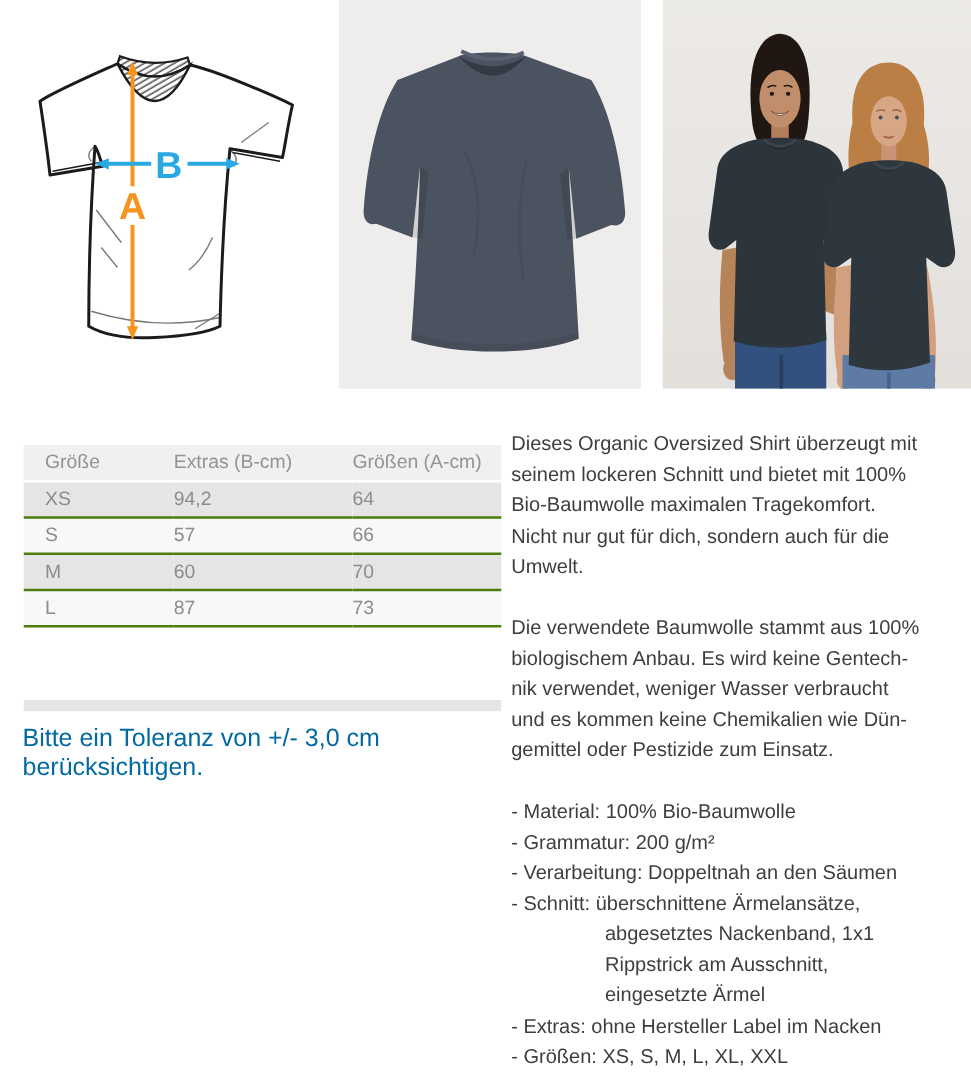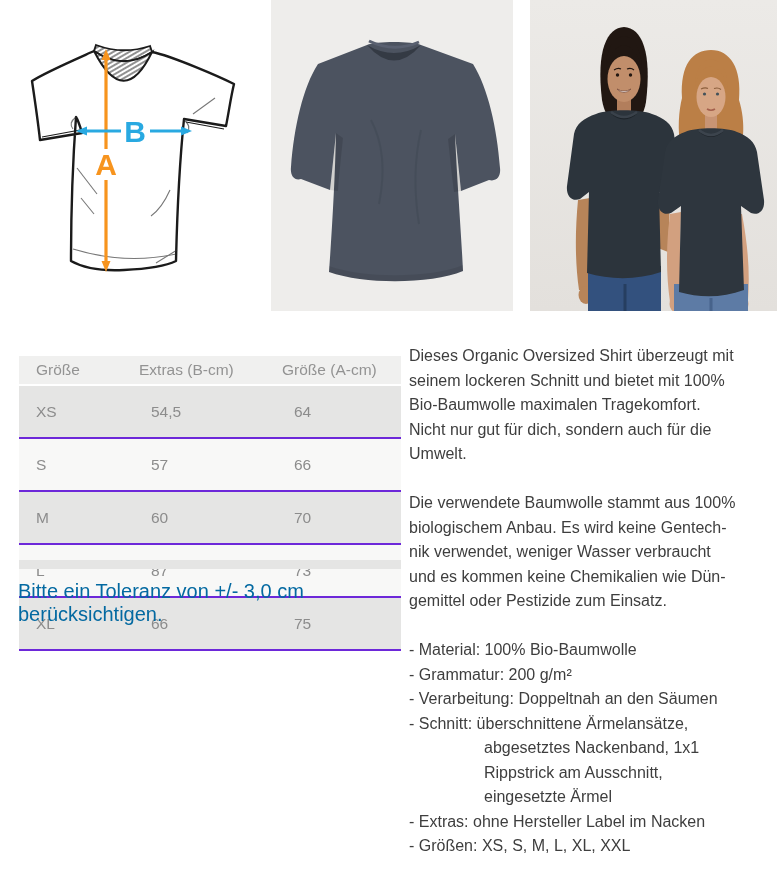--- a/index.html
+++ b/index.html
@@ -18,21 +18,21 @@
   
   .size-table{
     position:absolute;left:19px;top:356px;width:382px;
     border-collapse:collapse;table-layout:fixed;
     font-size:15.5px;color:#8c8c8c;
   }
   .size-table th{
     font-weight:400;color:#939393;background:#f0f0ef;
     height:28px;text-align:left;padding:0;border-bottom:2px solid #fff;
   }
-  .size-table td{height:27px;padding:12px;border-bottom:2px solid #6d28d9;}
+  .size-table td{height:27px;padding:0;border-bottom:2px solid #4d7c0f;}
   .size-table th:first-child,.size-table td:first-child{padding-left:17px;}
   .size-table tbody tr:nth-child(odd) td{background:#e5e5e4;}
   .size-table tbody tr:nth-child(even) td{background:#f8f8f7;}
   .table-strip{left:19px;top:560px;width:382px;height:9px;background:#e5e5e4;}
 
   .tolerance{left:18px;top:580px;width:390px;font-size:20px;color:#0369a1;}
 
   
   .desc-col{left:409px;top:344px;width:372px;}
   .para{margin:0 0 24.5px 0;font-size:16px;line-height:24.5px;color:#3e3e3e;white-space:pre-line;}
@@ -181,48 +181,43 @@
 <table class="size-table">
   <colgroup>
       <col style="width:120px">
       <col style="width:143px">
       <col>
     </colgroup>
   <thead>
     <tr>
       <th>Größe</th>
       <th>Extras (B-cm)</th>
-      <th>Größe (A-cm)</th>
+      <th>Größen (A-cm)</th>
     </tr>
   </thead>
   <tbody>
     <tr>
       <td>XS</td>
-      <td>54,5</td>
+      <td>94,2</td>
       <td>64</td>
     </tr>
     <tr>
       <td>S</td>
       <td>57</td>
       <td>66</td>
     </tr>
     <tr>
       <td>M</td>
       <td>60</td>
       <td>70</td>
     </tr>
     <tr>
       <td>L</td>
       <td>87</td>
       <td>73</td>
-    </tr>
-    <tr>
-      <td>XL</td>
-      <td>66</td>
-      <td>75</td>
     </tr>
   </tbody>
 </table>
 <div class="abs table-strip"></div>
 
 <div class="abs tolerance">Bitte ein Toleranz von +/- 3,0 cm berücksichtigen.</div>
 
 <div class="abs desc-col">
   <p class="para">Dieses Organic Oversized Shirt überzeugt mit
 seinem lockeren Schnitt und bietet mit 100%

